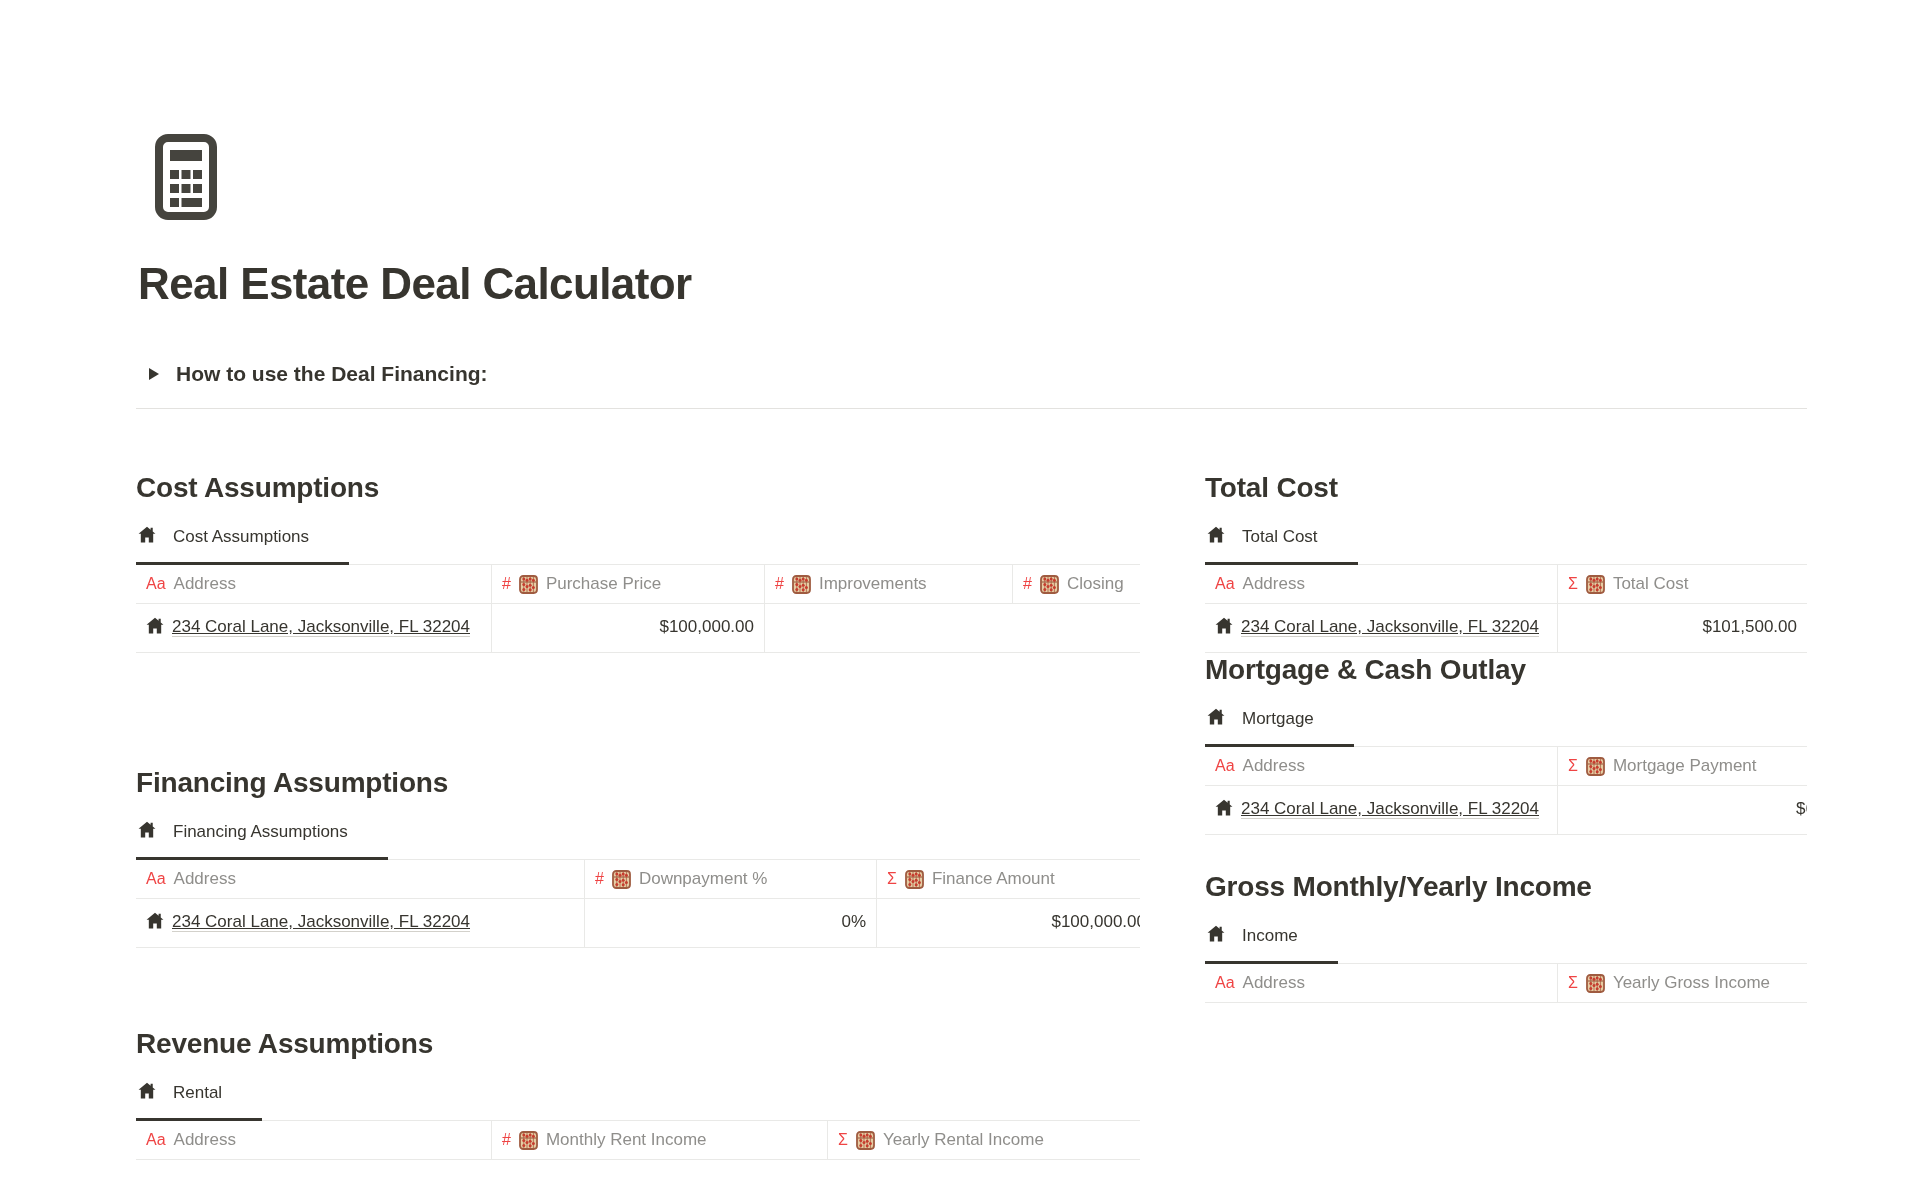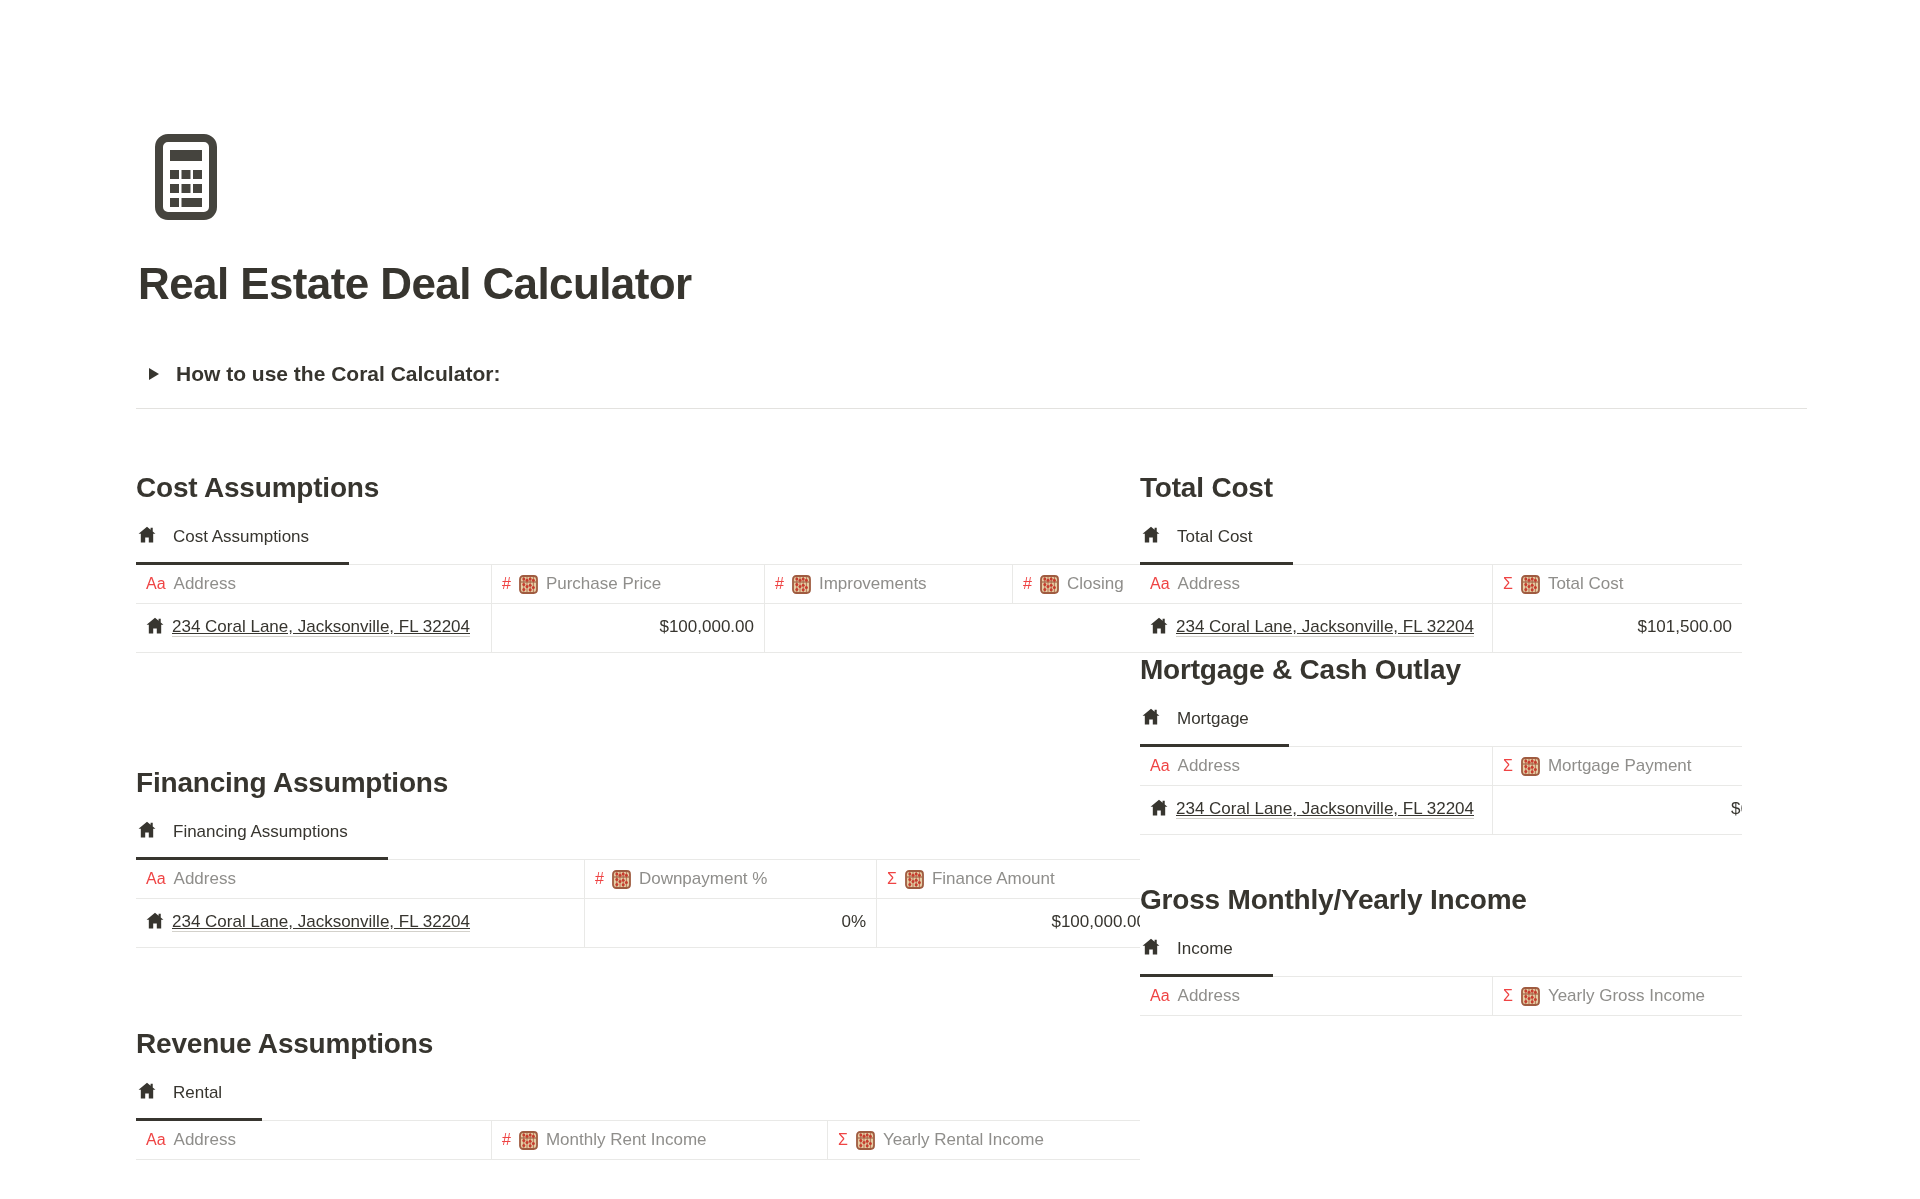--- a/index.html
+++ b/index.html
@@ -6,21 +6,21 @@
   .page{width:1920px;height:1199px;overflow:hidden;background:#fff;
         font-family:"Liberation Sans",sans-serif;color:#37352f;padding-left:11px;}
   .content{margin-left:125px;width:1671px;}
   .page-icon{margin:134px 0 0 18px;display:block;}
   h1{margin:34px 0 0 2px;font-size:44px;line-height:52px;font-weight:700;letter-spacing:-0.6px;}
   .toggle{margin:50px 0 0 13px;height:27px;display:flex;align-items:center;gap:17px;
           font-size:21px;font-weight:600;cursor:pointer;width:fit-content;}
   .tri{width:0;height:0;border-left:10px solid #37352f;border-top:6px solid transparent;
        border-bottom:6px solid transparent;}
   .divider{margin-top:21px;height:1px;background:#e3e2df;width:1671px;}
-  .cols{display:flex;margin-top:62px;align-items:flex-start;}
+  .cols{display:flex;gap:65px;margin-top:62px;align-items:flex-start;}
   .colL{width:1004px;flex:none;}
   .colR{width:602px;flex:none;}
   h2{font-size:28px;line-height:33px;font-weight:700;margin:0 0 22px 0;letter-spacing:-0.2px;}
   .tabbar{border-bottom:1px solid #e9e9e7;display:flex;}
   .tab{display:inline-flex;align-items:center;gap:9px;padding:0 40px 14px 2px;
        border-bottom:3px solid #37352f;margin-bottom:-1px;font-size:17px;font-weight:500;
        line-height:20px;cursor:pointer;white-space:nowrap;}
   .tclip{overflow:hidden;}
   .colL .tclip{width:1004px;}
   .colR .tclip{width:602px;}
@@ -56,21 +56,21 @@
             <rect x="39" y="50" width="9" height="9"></rect>
             <rect x="16" y="64" width="9" height="9"></rect>
             <rect x="27.5" y="64" width="20.5" height="9"></rect>
           </g>
         </svg></span>
 
     <h1>Real Estate Deal Calculator</h1>
 
     <div class="toggle">
       <span class="tri"></span>
-      <span>How to use the Coral Calculator:</span>
+      <span>How to use the Deal Financing:</span>
     </div>
 
     <div class="divider"></div>
 
     <div class="cols">
 
       <div class="colL">
 
         <section>
           <h2>Cost Assumptions</h2>
@@ -454,21 +454,21 @@
               <div class="cell addr" style="width:352px">
                 <span class="hico"><svg width="18" height="17" viewBox="0 0 16 15">
                       <path d="M8 0.5 L11.2 3.2 L11.2 1.6 L13.1 1.6 L13.1 4.8 L15.5 6.9 L13.5 6.9 L13.5 14.5 L9.6 14.5 L9.6 10.2 L6.4 10.2 L6.4 14.5 L2.5 14.5 L2.5 6.9 L0.5 6.9 Z" fill="#37352f"></path>
                     </svg></span><span class="alink">234 Coral Lane, Jacksonville, FL 32204</span>
               </div>
               <div class="cell" style="width:290px;padding-left:238px;white-space:nowrap">$6</div>
             </div>
           </div>
         </section>
 
-        <section style="margin-top:48px">
+        <section style="margin-top:35px">
           <h2>Gross Monthly/Yearly Income</h2>
           <div class="tabbar">
             <div class="tab">
               <span class="hico"><svg width="18" height="17" viewBox="0 0 16 15">
                     <path d="M8 0.5 L11.2 3.2 L11.2 1.6 L13.1 1.6 L13.1 4.8 L15.5 6.9 L13.5 6.9 L13.5 14.5 L9.6 14.5 L9.6 10.2 L6.4 10.2 L6.4 14.5 L2.5 14.5 L2.5 6.9 L0.5 6.9 Z" fill="#37352f"></path>
                   </svg></span>
               <span>Income</span>
             </div>
           </div>
           <div class="tclip">

